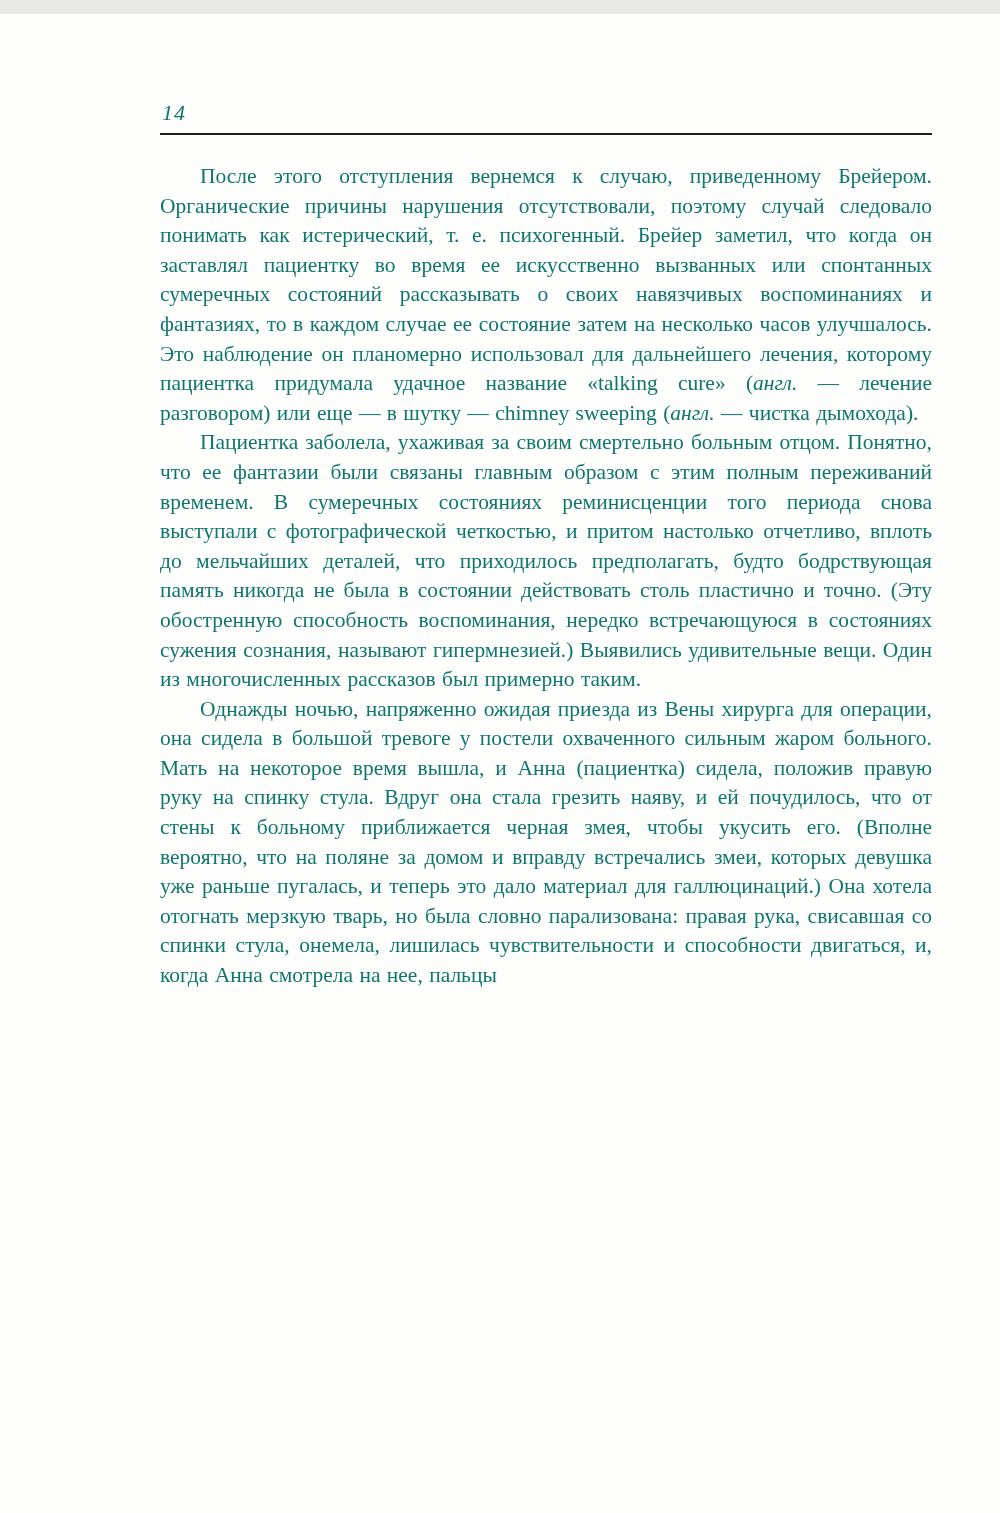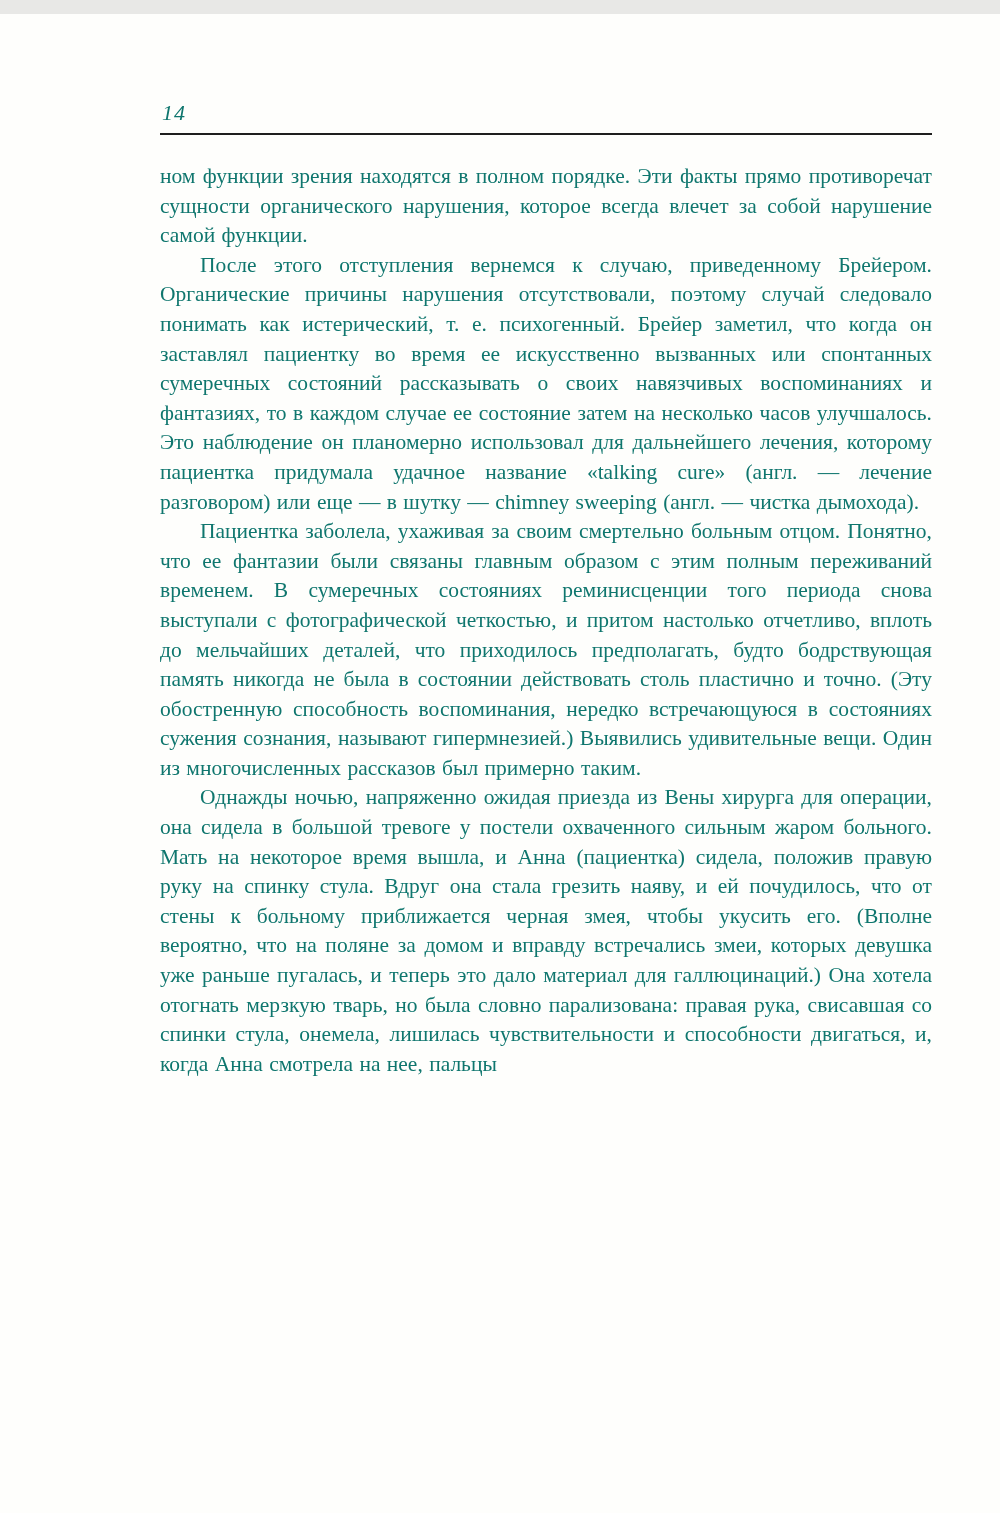--- a/index.html
+++ b/index.html
@@ -53,36 +53,36 @@
     word-spacing: 1px;
   }
   .body-text p {
     margin: 0;
     padding: 0;
   }
   .body-text p.indent {
     text-indent: 40px;
   }
   .it {
+    font-style: italic;
   }
 </style>
 </head>
 <body>
 
 <div class="page">
   <div class="content">
 
     <div class="running-head">
       <span class="page-number">14</span>
     </div>
 
     <div class="head-rule"></div>
 
     <div class="body-text">
 
-    <p><span>ном функции зрения находятся в полном порядке. Эти факты прямо противоречат сущности органического нарушения, которое всегда влечет за собой нарушение самой функции.</span></p>
         <p class="indent"><span>После этого отступления вернемся к случаю, приведенному Брейером. Органические причины нарушения отсутствовали, поэтому случай следовало понимать как истерический, т. е. психогенный. Брейер заметил, что когда он заставлял пациентку во время ее искусственно вызванных или спонтанных сумеречных состояний рассказывать о своих навязчивых воспоминаниях и фантазиях, то в каждом случае ее состояние затем на несколько часов улучшалось. Это наблюдение он планомерно использовал для дальнейшего лечения, которому пациентка придумала удачное название «talking cure» (</span><span class="it">англ.</span><span> — лечение разговором) или еще — в шутку — chimney sweeping (</span><span class="it">англ.</span><span> — чистка дымохода).</span></p>
         <p class="indent"><span>Пациентка заболела, ухаживая за своим смертельно больным отцом. Понятно, что ее фантазии были связаны главным образом с этим полным переживаний временем. В сумеречных состояниях реминисценции того периода снова выступали с фотографической четкостью, и притом настолько отчетливо, вплоть до мельчайших деталей, что приходилось предполагать, будто бодрствующая память никогда не была в состоянии действовать столь пластично и точно. (Эту обостренную способность воспоминания, нередко встречающуюся в состояниях сужения сознания, называют гипермнезией.) Выявились удивительные вещи. Один из многочисленных рассказов был примерно таким.</span></p>
         <p class="indent"><span>Однажды ночью, напряженно ожидая приезда из Вены хирурга для операции, она сидела в большой тревоге у постели охваченного сильным жаром больного. Мать на некоторое время вышла, и Анна (пациентка) сидела, положив правую руку на спинку стула. Вдруг она стала грезить наяву, и ей почудилось, что от стены к больному приближается черная змея, чтобы укусить его. (Вполне вероятно, что на поляне за домом и вправду встречались змеи, которых девушка уже раньше пугалась, и теперь это дало материал для галлюцинаций.) Она хотела отогнать мерзкую тварь, но была словно парализована: правая рука, свисавшая со спинки стула, онемела, лишилась чувствительности и способности двигаться, и, когда Анна смотрела на нее, пальцы</span></p>
       </div>
 
   </div>
 </div>
 
 </body></html>

